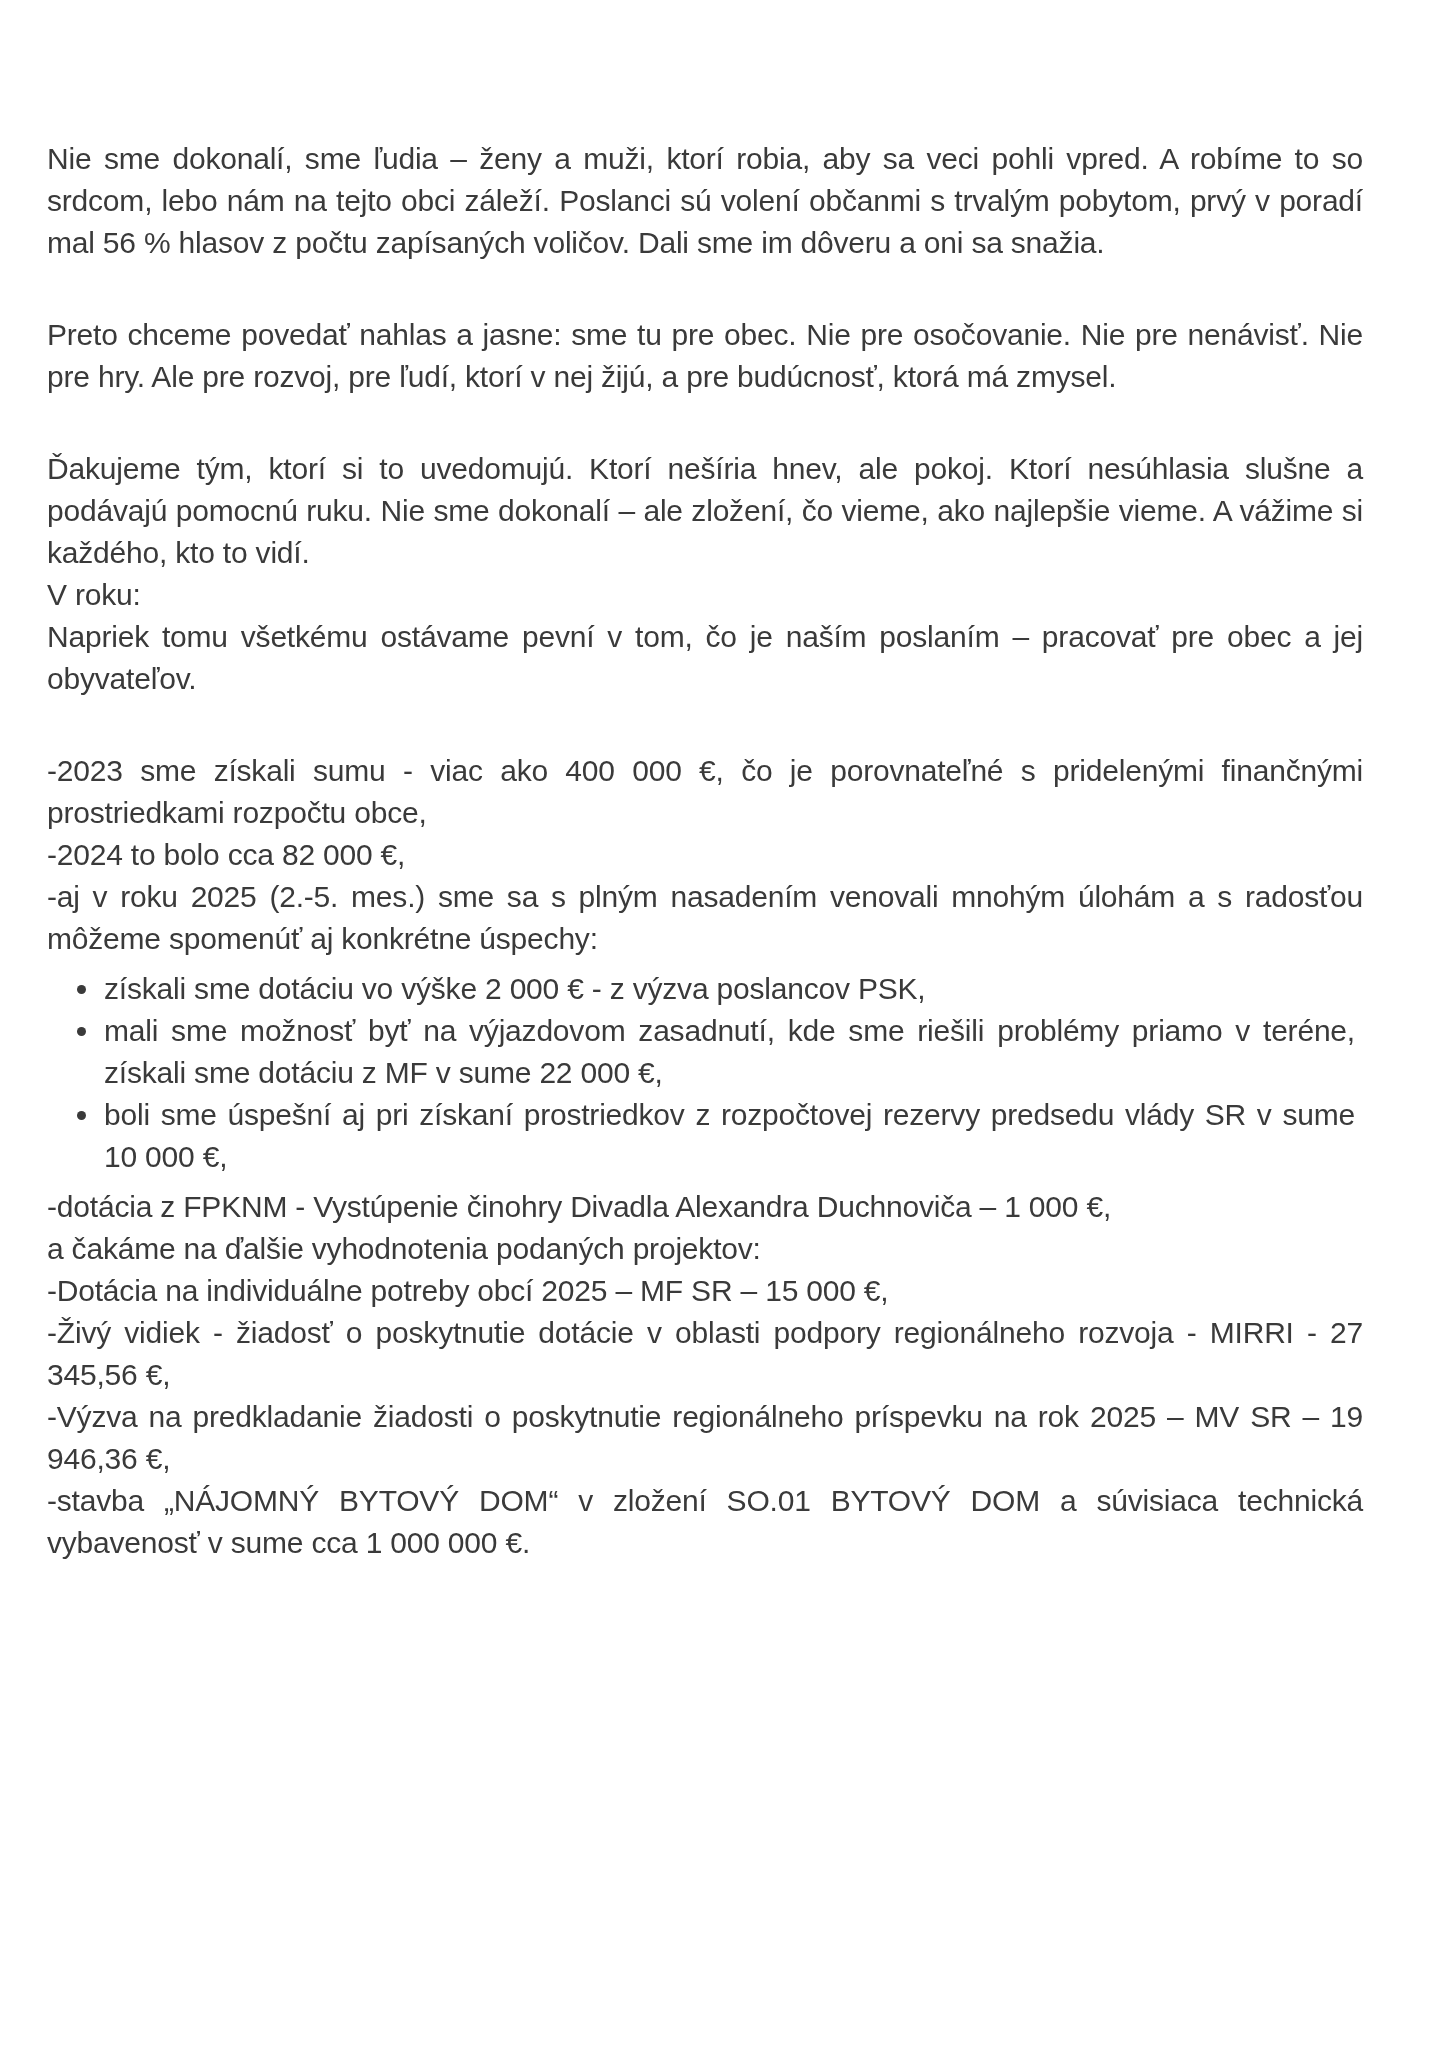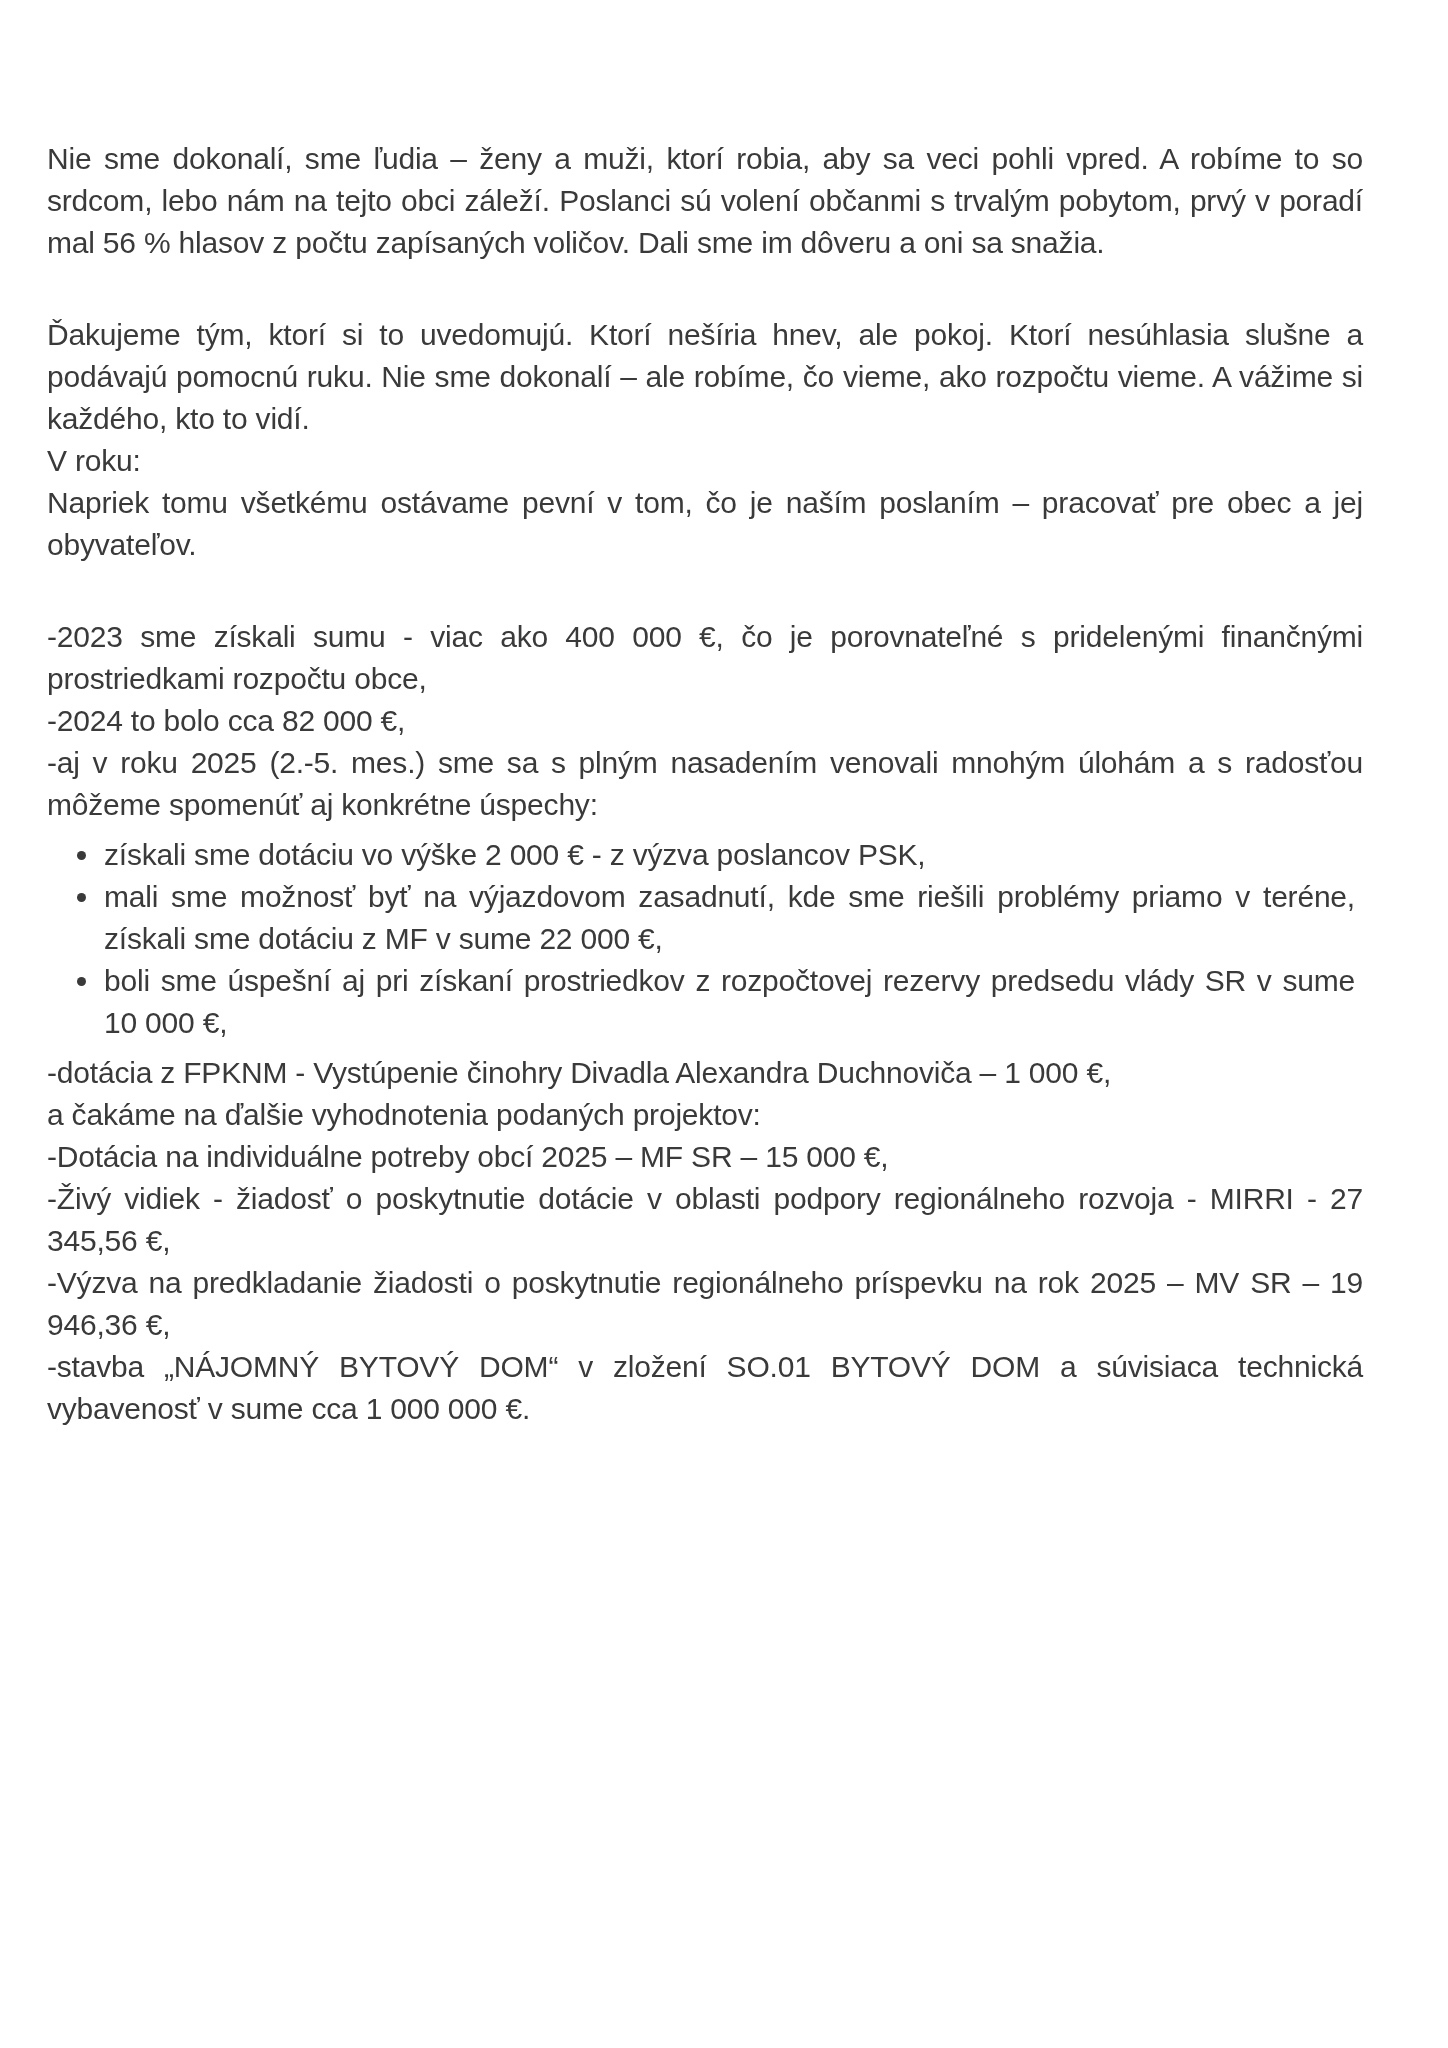--- a/index.html
+++ b/index.html
@@ -41,22 +41,23 @@
       padding-left: 2px;
     }
   </style>
 </head>
 <body>
 
 <div class="page">
 
   <p class="para gap">Nie sme dokonalí, sme ľudia – ženy a muži, ktorí robia,  aby sa veci pohli vpred. A robíme to so srdcom, lebo nám na tejto obci záleží. Poslanci sú volení občanmi s trvalým pobytom, prvý v poradí mal 56 % hlasov z počtu zapísaných voličov. Dali sme im dôveru a oni sa snažia.</p>
 
+  <p class="para gap">Preto chceme povedať nahlas a jasne: sme tu pre obec. Nie pre osočovanie. Nie pre nenávisť. Nie pre hry. Ale pre rozvoj, pre ľudí, ktorí v nej žijú, a pre budúcnosť, ktorá má zmysel.</p>
 
-  <p class="para">Ďakujeme tým, ktorí si to uvedomujú. Ktorí nešíria hnev, ale pokoj. Ktorí nesúhlasia slušne a podávajú pomocnú ruku. Nie sme dokonalí – ale robíme, čo vieme, ako rozpočtu vieme. A vážime si každého, kto to vidí.</p>
+  <p class="para">Ďakujeme tým, ktorí si to uvedomujú. Ktorí nešíria hnev, ale pokoj. Ktorí nesúhlasia slušne a podávajú pomocnú ruku. Nie sme dokonalí – ale zložení, čo vieme, ako najlepšie vieme. A vážime si každého, kto to vidí.</p>
   <p class="para">V roku:</p>
 
   <p class="para gap">Napriek tomu všetkému ostávame pevní v tom, čo je naším poslaním – pracovať pre obec a jej obyvateľov.</p>
   <p class="para">-2023 sme získali sumu - viac ako 400 000 €, čo je  porovnateľné s pridelenými finančnými prostriedkami rozpočtu obce,</p>
   <p class="para">-2024 to bolo cca 82 000 €,</p>
   <p class="para">-aj v roku 2025 (2.-5. mes.) sme sa s plným nasadením venovali mnohým úlohám a s radosťou môžeme spomenúť aj konkrétne úspechy:</p>
 
   <ul class="bullets">
     <li>získali sme dotáciu vo výške 2 000 € - z výzva poslancov PSK,</li>
     <li>mali sme možnosť byť na  výjazdovom  zasadnutí, kde sme riešili problémy priamo v teréne, získali sme dotáciu z MF v sume 22 000 €,</li>

